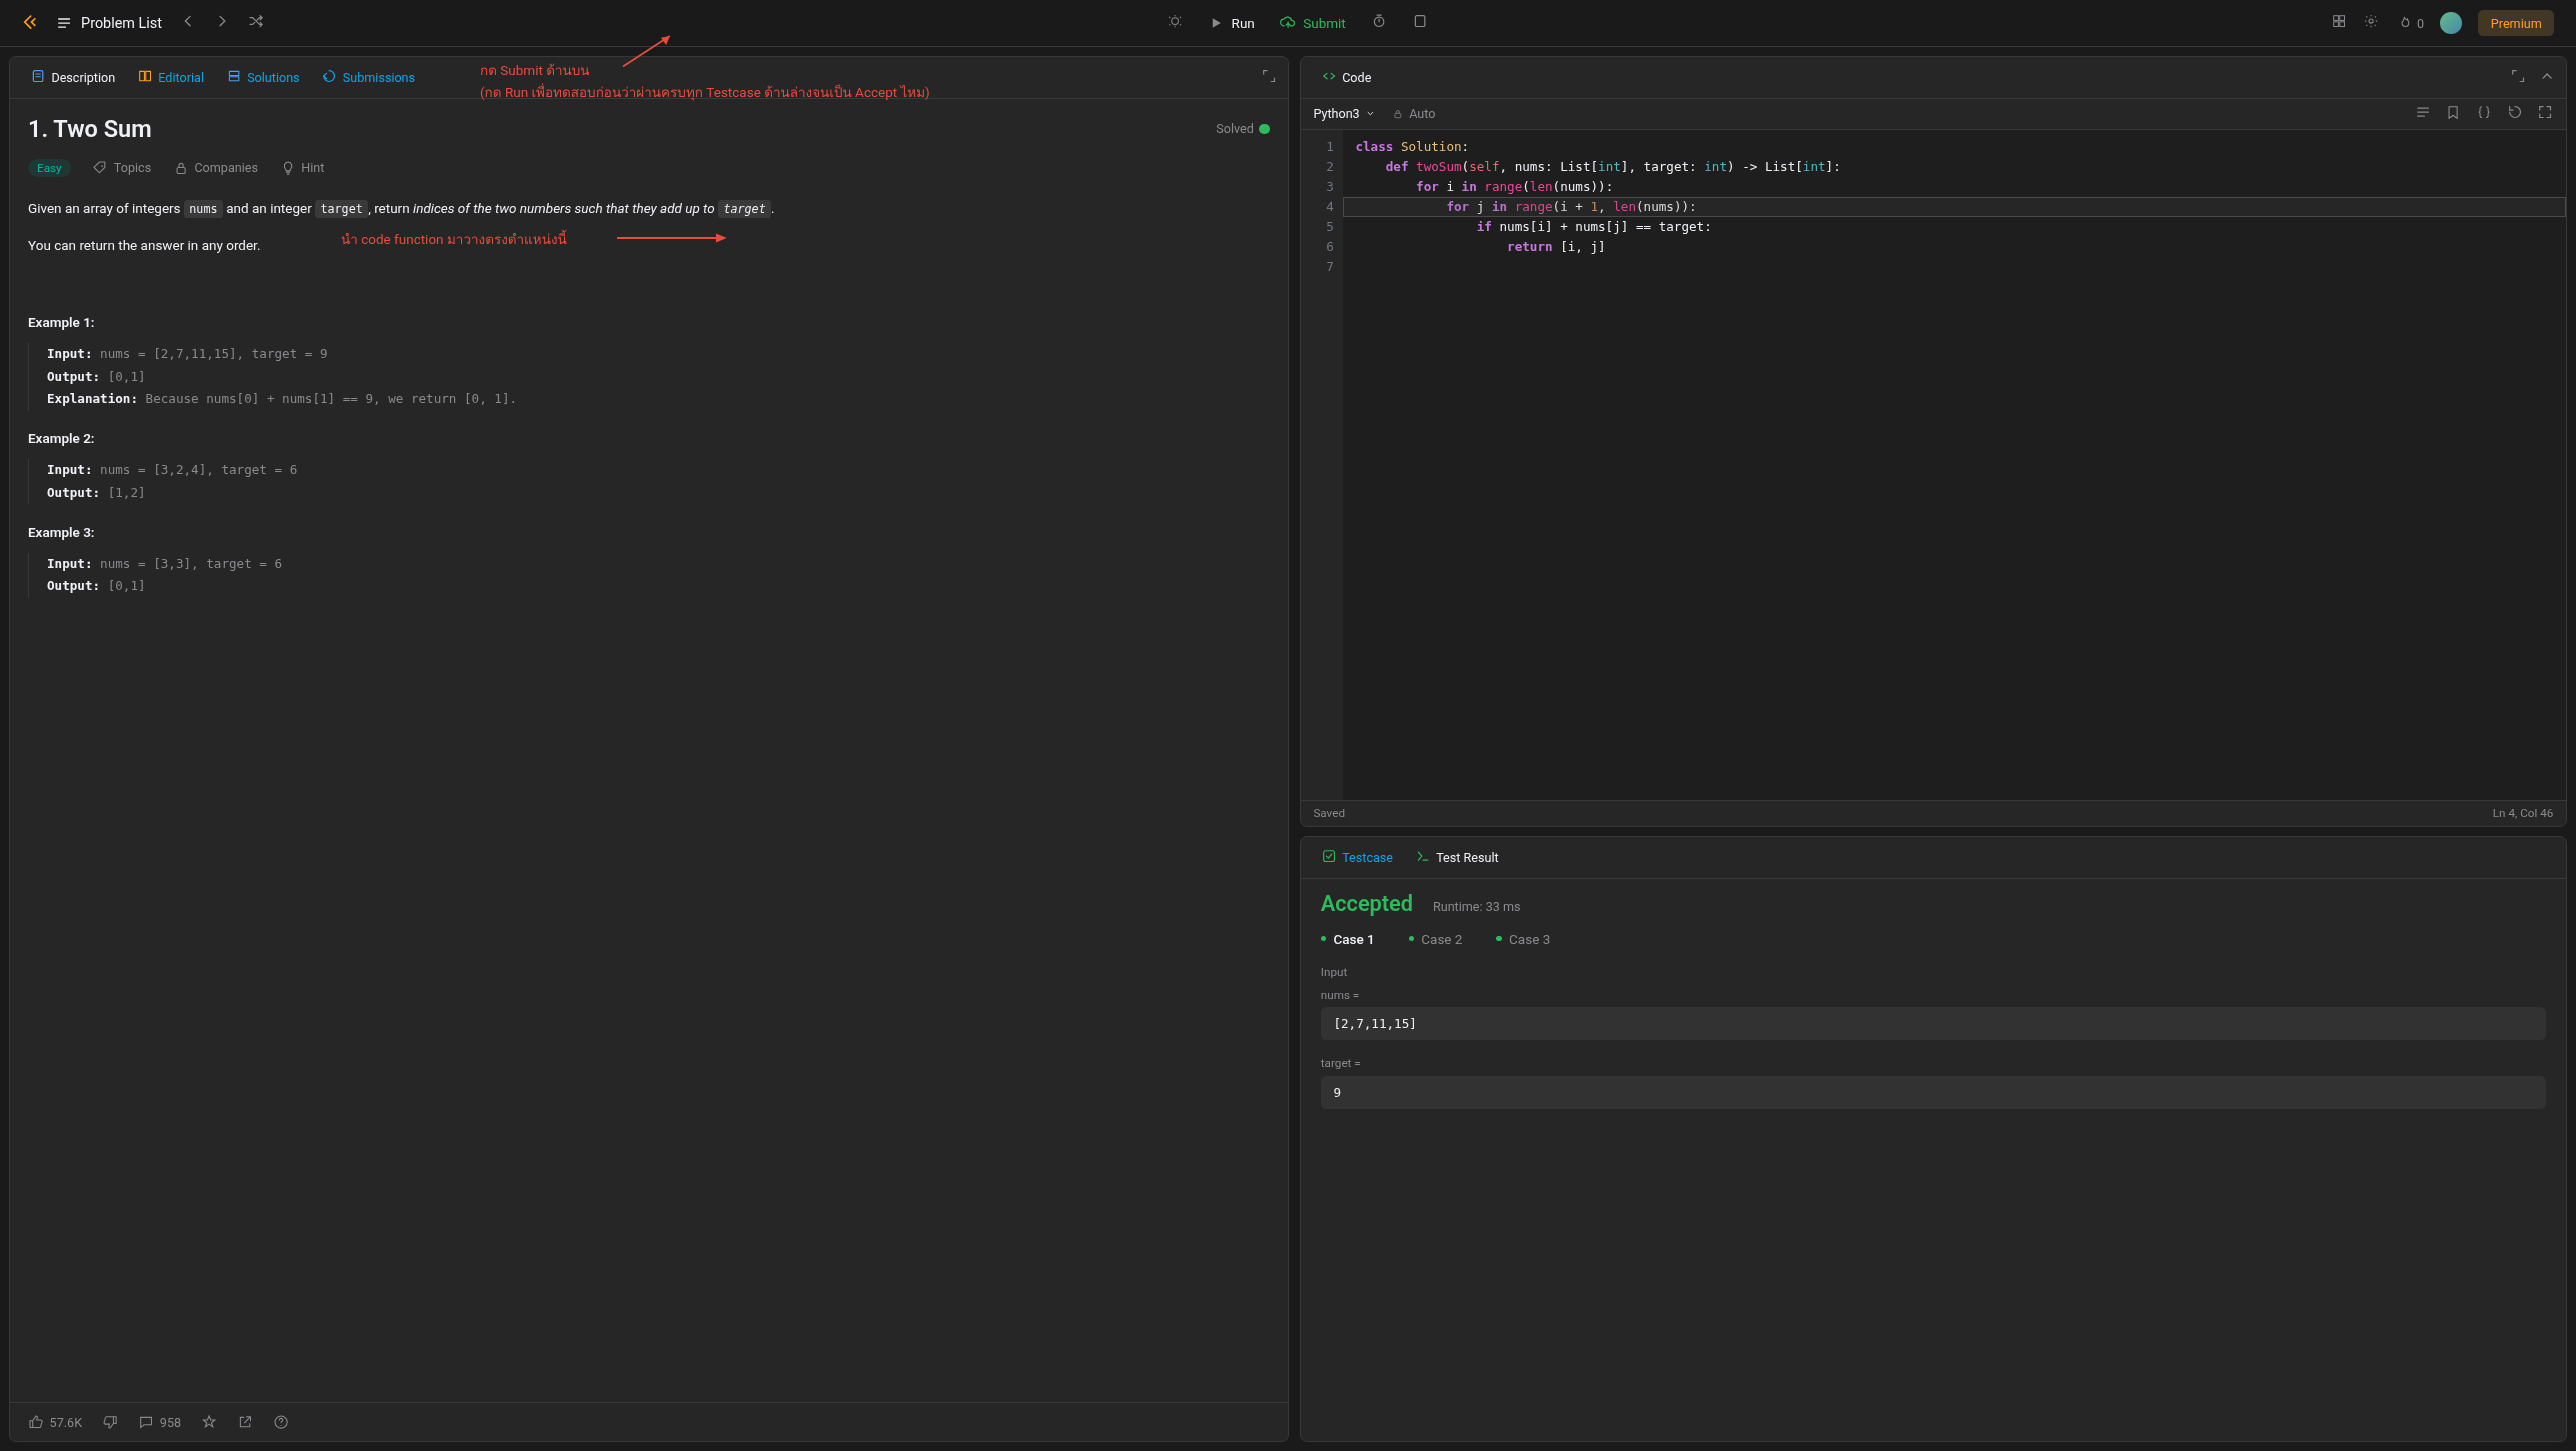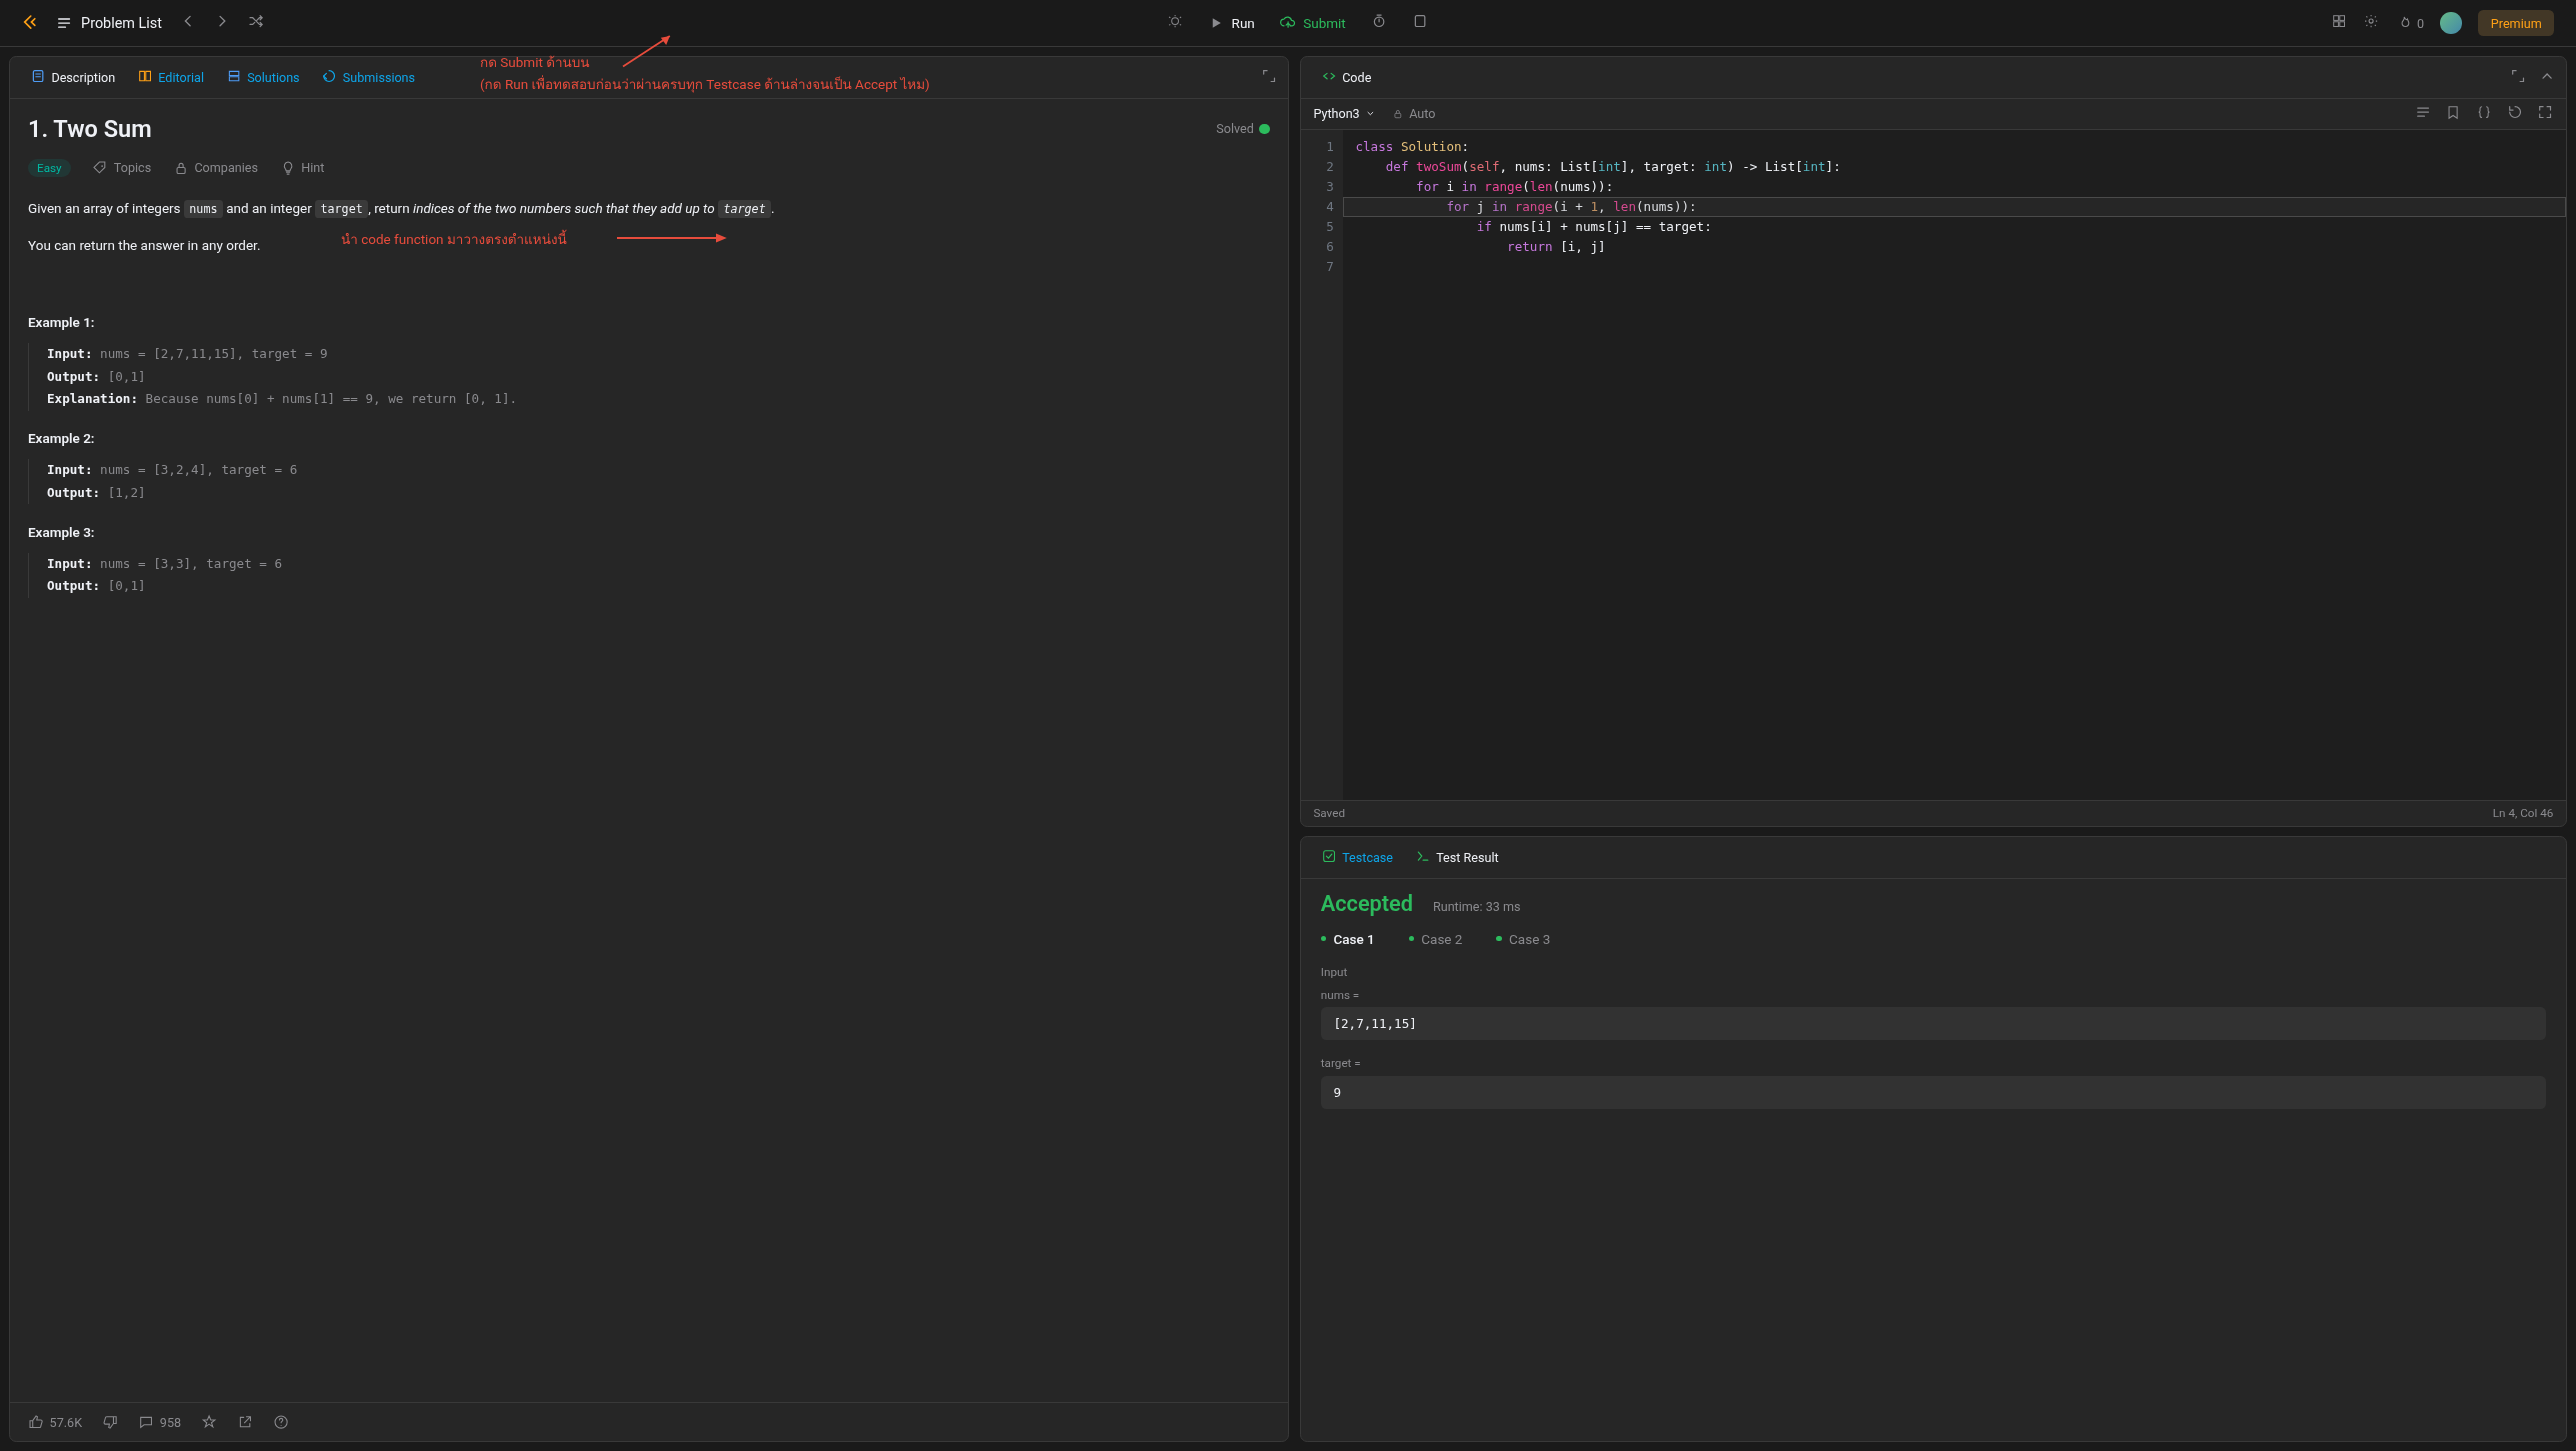--- a/index.html
+++ b/index.html
@@ -88,21 +88,21 @@
 .code-panel { flex: 0.56; }
 .code-toolbar { display: flex; align-items: center; padding: 5.4px 12.6px; gap: 16.2px; border-bottom: 0.9px solid #393939; }
 .lang-select { display: flex; align-items: center; gap: 5.4px; color: #eff1f6; }
 .auto { display: flex; align-items: center; gap: 5.4px; color: #8a8a8e; }
 .toolbar-right { margin-left: auto; display: flex; gap: 14.4px; color: #8a8a8e; }
 .editor { flex: 1; display: flex; font-family: Menlo, Consolas, monospace; font-size: 12.6px; line-height: 20px; background: #1e1e1e; position: relative; }
 .gutter { width: 42px; text-align: right; color: #6e7681; padding: 7.2px 9px 7.2px 0; background: #262626; }
 .code-lines { flex: 1; padding: 7.2px 0; position: relative; }
 .code-line { white-space: pre; padding-left: 12.6px; }
 .hl-line { position: absolute; left: 0; right: 0; height: 20px; border: 0.9px solid #4a4a4a; background: rgba(90,90,90,0.15); }
-.kw { color: #c678dd; }
+.kw { color: #c678dd; font-weight: bold; }
 .fn { color: #ec4899; }
 .id { color: #e5c07b; }
 .ty { color: #56b6c2; }
 .num { color: #d19a66; }
 .self { color: #e06c75; }
 .status-bar { display: flex; justify-content: space-between; padding: 5.4px 12.6px; color: #8a8a8e; font-size: 11.7px; border-top: 0.9px solid #393939; }
 
 
 .result-panel { flex: 0.44; }
 .result-body { padding: 12.6px 20px; overflow-y: auto; }
@@ -484,21 +484,21 @@
         <div class="io-label">Input</div>
         <div class="io-var">nums =</div>
         <div class="io-val">[2,7,11,15]</div>
         <div class="io-var">target =</div>
         <div class="io-val">9</div>
       </div>
     </div>
   </div>
 </div>
 
-<div class="annot" style="top:51px; left:480px; text-align:left;">
+<div class="annot" style="top:59px; left:480px; text-align:left;">
   <div>กด Submit ด้านบน</div>
   <div>(กด Run เพื่อทดสอบก่อนว่าผ่านครบทุก Testcase ด้านล่างจนเป็น Accept ไหม)</div>
 </div>
 <svg style="position:absolute; top:27px; left:614px; width:72px; height:45px; pointer-events:none;" viewBox="0 0 80 50" width="72" height="45">
   <line x1="10" y1="44" x2="62" y2="10" class="arrow-line"></line>
   <polygon points="62,10 52,12 58,20" class="arrow-head"></polygon>
 </svg>
 
 <div class="annot" style="top:228px; left:341px;">นำ code function มาวางตรงตำแหน่งนี้</div>
 <svg style="position:absolute; top:229px; left:617px; width:117px; height:18px; pointer-events:none;" viewBox="0 0 130 20" width="117" height="18">

